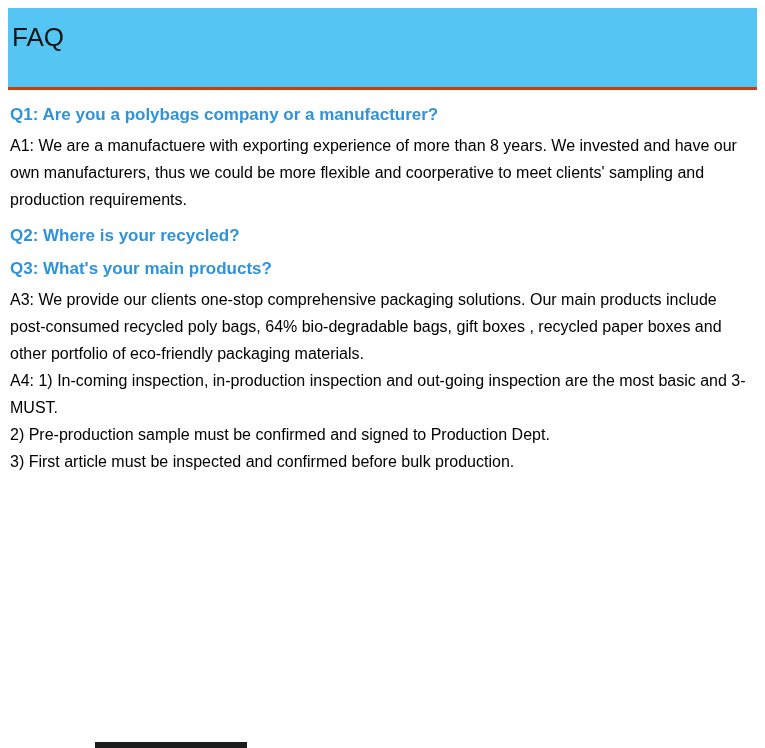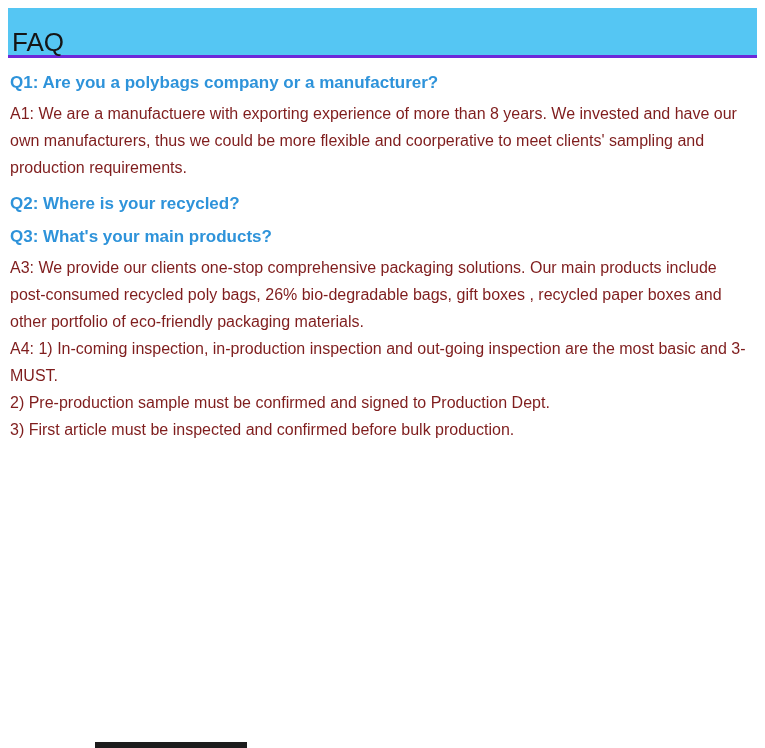--- a/index.html
+++ b/index.html
@@ -12,25 +12,25 @@
     position: relative;
     width: 765px;
     height: 748px;
     box-sizing: border-box;
     padding: 8px;
     overflow: hidden;
     background: #ffffff;
   }
   .faq-header {
     background: #55C6F3;
-    border-bottom: 3px solid #6d28d9;
+    border-bottom: 3px solid #c2410c;
     height: 47px;
     display: flex;
-    align-items: flex-end;
-    padding: 0 4px;
+    align-items: flex-start;
+    padding: 16px 4px;
     box-sizing: content-box;
   }
   .faq-header .title {
     font-size: 26px;
     font-weight: 400;
     color: #151515;
     line-height: 1;
   }
   .faq-list {
     padding: 0 2px;
@@ -42,21 +42,21 @@
     font-weight: 700;
     color: #2E93DA;
   }
   .faq-item:first-child h3 {
     margin-top: 15px;
   }
   .faq-item p {
     margin: 0;
     font-size: 16px;
     line-height: 27px;
-    color: #7f1d1d;
+    color: #000000;
     white-space: pre-line;
   }
   .partial-bottom-bar {
     position: absolute;
     left: 95px;
     top: 742px;
     width: 152px;
     height: 6px;
     background: #1C1C1C;
   }
@@ -76,21 +76,21 @@
       <h3>Q1: Are you a polybags company or a manufacturer?</h3>
       <p>A1: We are a manufactuere with exporting experience of more than 8 years. We invested and have our own manufacturers, thus we could be more flexible and coorperative to meet clients' sampling and production requirements.</p>
     </section>
 
     <section class="faq-item">
       <h3>Q2: Where is your recycled?</h3>
     </section>
 
     <section class="faq-item">
       <h3>Q3: What's your main products?</h3>
-      <p>A3: We provide our clients one-stop comprehensive packaging solutions. Our main products include post-consumed recycled poly bags, 26% bio-degradable bags, gift boxes , recycled paper boxes and other portfolio of eco-friendly packaging materials.</p>
+      <p>A3: We provide our clients one-stop comprehensive packaging solutions. Our main products include post-consumed recycled poly bags, 64% bio-degradable bags, gift boxes , recycled paper boxes and other portfolio of eco-friendly packaging materials.</p>
     </section>
 
     <section class="faq-item">
       <p>A4: 1) In-coming inspection, in-production inspection and out-going inspection are the most basic and 3-MUST.
 2) Pre-production sample must be confirmed and signed to Production Dept.
 3) First article must be inspected and confirmed before bulk production.</p>
     </section>
 
 
   </div>

